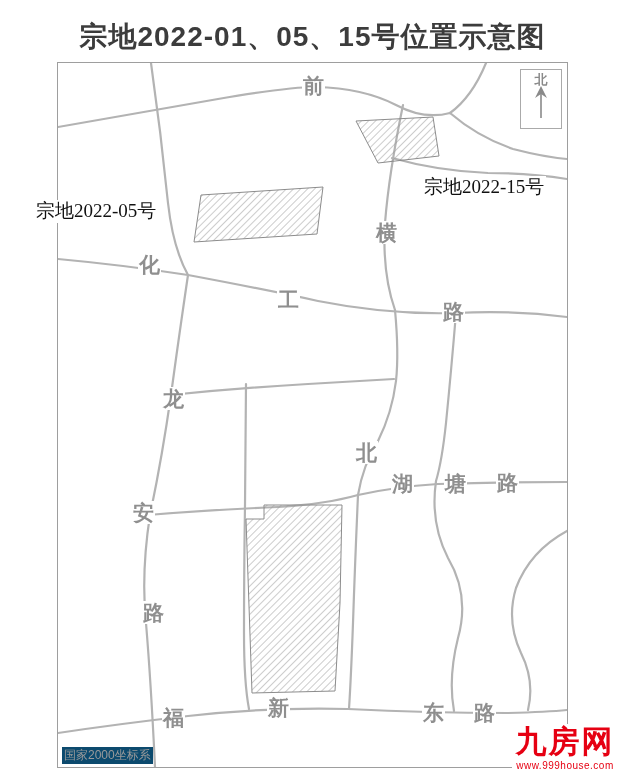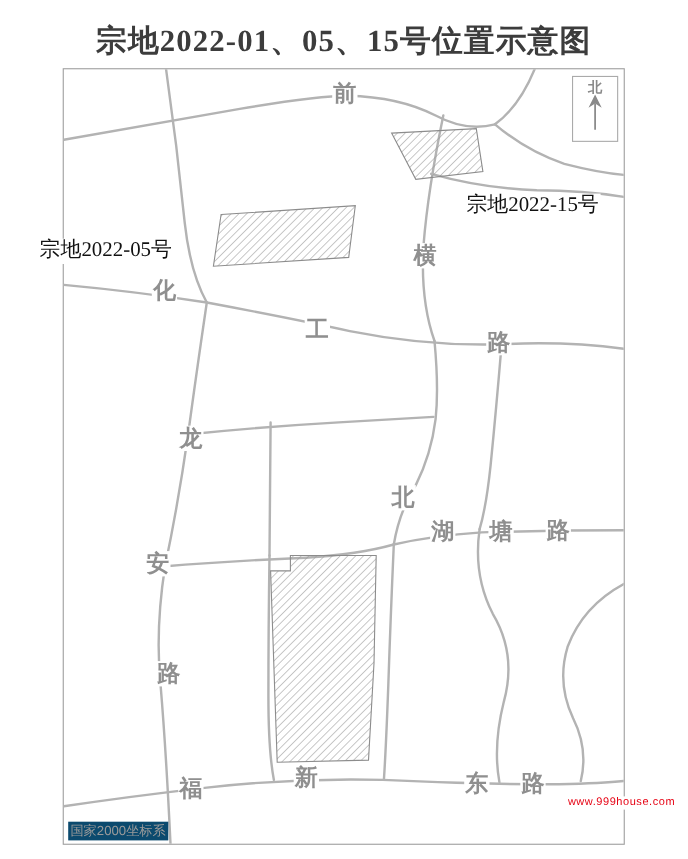--- a/index.html
+++ b/index.html
@@ -9,21 +9,21 @@
     height: 781px;
     background: #ffffff;
     overflow: hidden;
     font-family: "Liberation Sans", sans-serif;
   }
   .title {
     position: absolute;
     left: 0; right: 0; top: 18px;
     margin: 0;
     text-align: center;
-    font-family: Liberation Serif, serif;
+    font-family: Liberation Sans, sans-serif;
     font-size: 28px;
     font-weight: bold;
     letter-spacing: 1px;
     color: #3c3c3c;
   }
   .map {
     position: absolute;
     left: 57px; top: 62px;
     width: 509px; height: 704px;
     border: 1px solid #9e9e9e;
@@ -161,31 +161,32 @@
     <div class="rchar" style="left:84px;  top:538px;">路</div>
     <div class="rchar" style="left:297px; top:378px;">北</div>
     <div class="rchar" style="left:333px; top:409px;">湖</div>
     <div class="rchar" style="left:386px; top:409px;">塘</div>
     <div class="rchar" style="left:438px; top:408px;">路</div>
     <div class="rchar" style="left:104px; top:643px;">福</div>
     <div class="rchar" style="left:209px; top:633px;">新</div>
     <div class="rchar" style="left:364px; top:638px;">东</div>
     <div class="rchar" style="left:415px; top:638px;">路</div>
 
-    <div class="plabel" style="left:-24px; top:154px;">宗地2022-05号</div>
+    <div class="plabel" style="left:-24px; top:137px;">宗地2022-05号</div>
     <div class="plabel" style="left:364px; top:113px;">宗地2022-15号</div>
 
     <div class="compass">
       <div class="n-label">北</div>
       <svg width="22" height="34" viewBox="0 0 22 34" aria-hidden="true">
         <line x1="11" y1="32" x2="11" y2="8" stroke="#8a8a8a" stroke-width="1.6"></line>
         <polygon points="11,0 5,12 11,8 17,12" fill="#8a8a8a"></polygon>
       </svg>
     </div>
 
     <div class="coord-note">国家2000坐标系</div>
   </div>
 
   <div class="brand">
+    <div class="logo">九房网</div>
     <div class="site">www.999house.com</div>
   </div>
 
 </div>
 
 </body></html>

